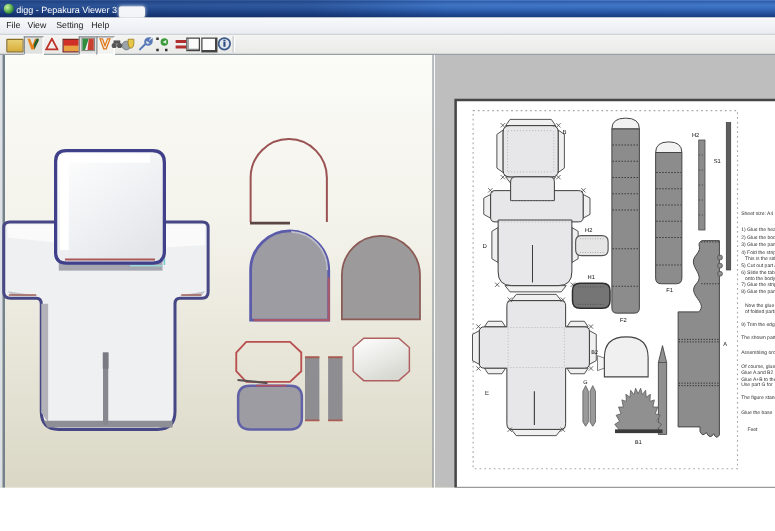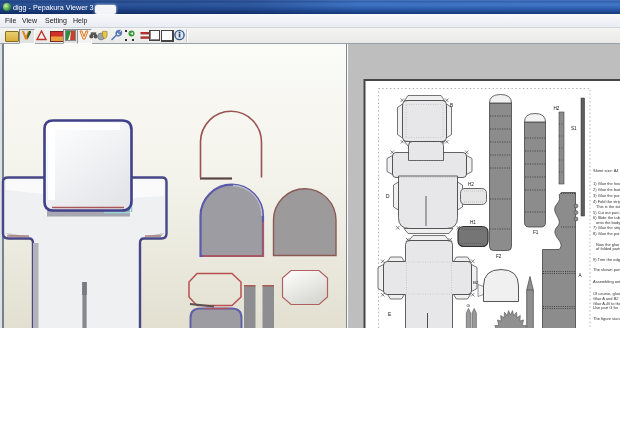--- a/index.html
+++ b/index.html
@@ -1,17 +1,17 @@
 <!DOCTYPE html>
 <html><head>
 <meta charset="utf-8">
 <style>
   html,body{margin:0;padding:0;width:620px;height:425px;overflow:hidden;
     font-family:"Liberation Sans",sans-serif;}
-  #win{position:relative;width:620px;height:328px;background:#ece9d8;overflow:hidden;}
+  #win{position:relative;width:620px;height:390px;background:#ece9d8;overflow:hidden;}
   .abs{position:absolute;}
 </style>
 </head>
 <body>
 <div id="win">
 
   <div class="abs" style="left:0;top:0;width:620px;height:14px;
     background:linear-gradient(180deg,#5585cc 0px,#2f5fae 1px,#4277c6 4px,#3a70c0 6px,#2c5cab 9px,#1d478f 12px,#173a76 14px);"></div>
 
   <div class="abs" style="left:0;top:0;width:620px;height:14px;

